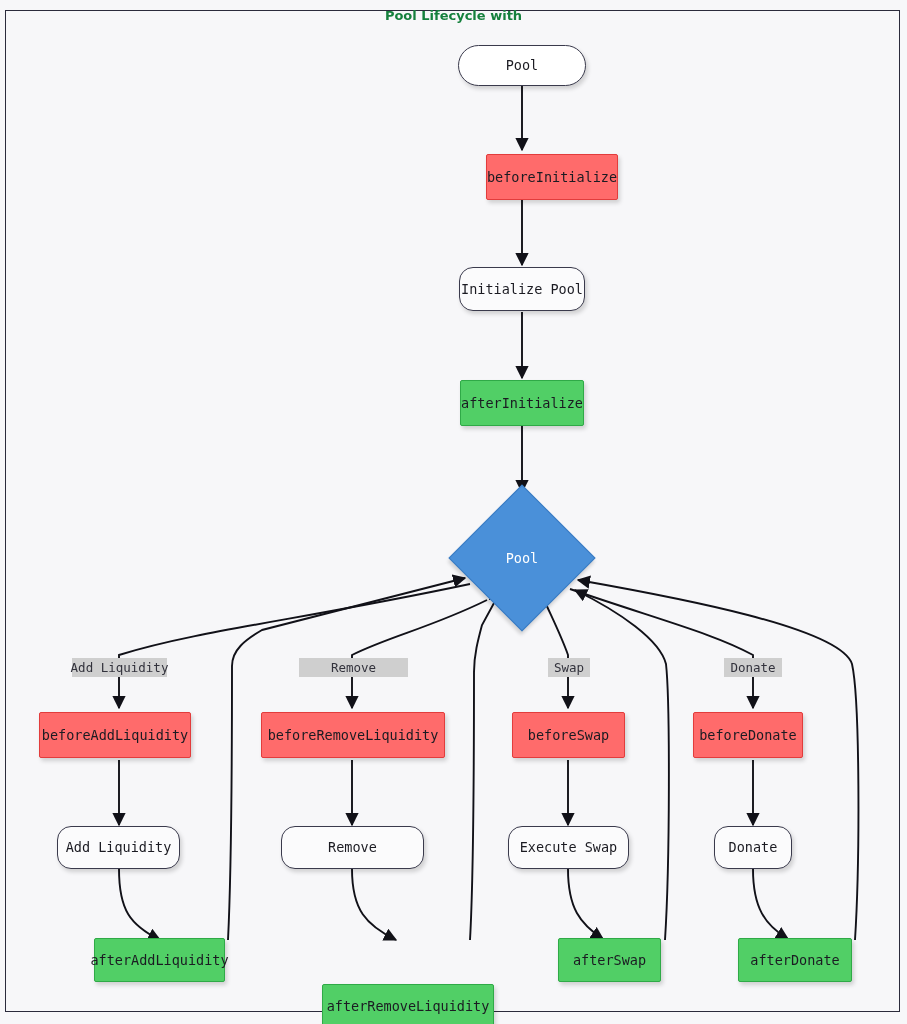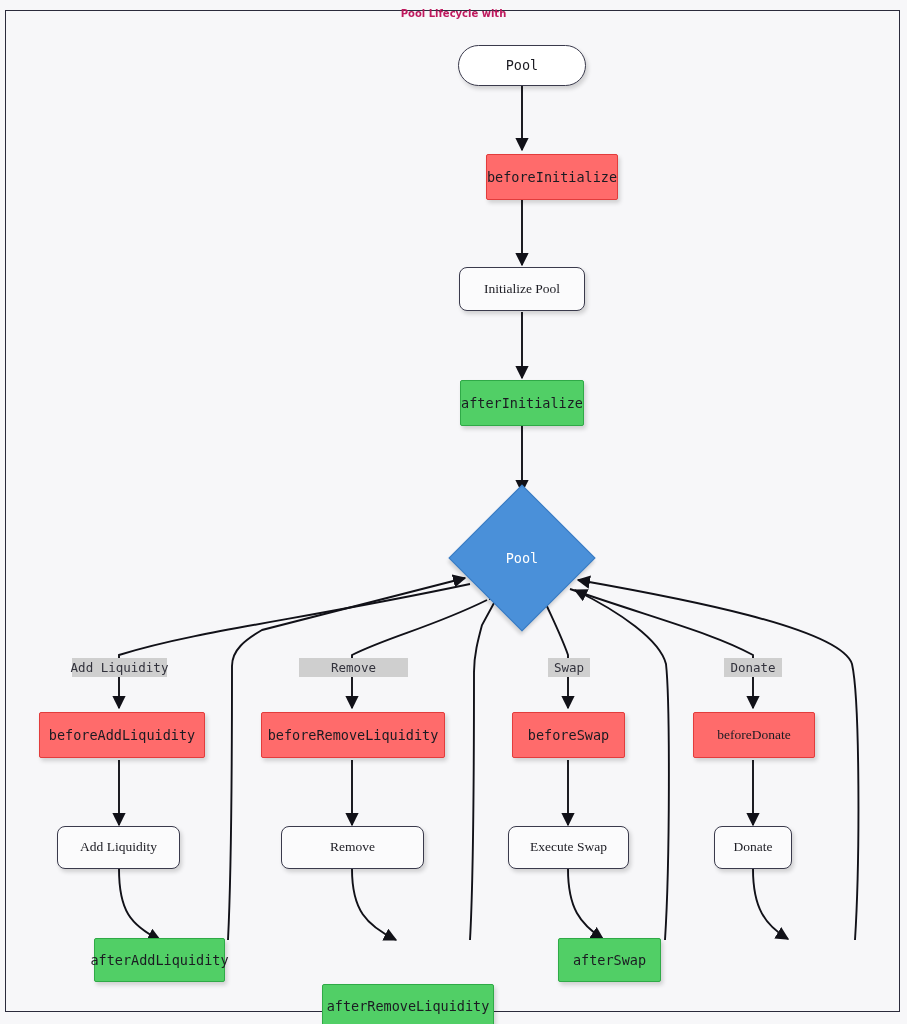--- a/index.html
+++ b/index.html
@@ -25,23 +25,23 @@
     background: #f7f7f9;
     box-sizing: border-box;
   }
   #title {
     position: absolute;
     left: 0;
     top: 8px;
     width: 907px;
     text-align: center;
     font-family: "DejaVu Sans", "Liberation Sans", sans-serif;
-    font-size: 10px;
+    font-size: 13px;
     font-weight: bold;
-    color: #be185d;
+    color: #15803d;
     letter-spacing: 0px;
     z-index: 40;
   }
   svg#edges {
     position: absolute;
     left: 0;
     top: 0;
     width: 907px;
     height: 1024px;
     z-index: 5;
@@ -62,23 +62,22 @@
   }
   .n-start {
     background: #ffffff;
     border: 1.6px solid #3a3a4c;
     border-radius: 999px;
     color: #1b1b22;
   }
   .n-process {
     background: #fbfbfc;
     border: 1.6px solid #3a3a4c;
-    border-radius: 8px;
-    color: #1b1b22;
-    font-family: Liberation Serif, serif;
+    border-radius: 14px;
+    color: #1b1b22;
   }
   .n-hook-before {
     background: #ff6b6b;
     border: 1.6px solid #e23c3c;
     border-radius: 2px;
     color: #1b1b22;
   }
   .n-hook-after {
     background: #51cf66;
     border: 1.6px solid #2faa47;
@@ -195,21 +194,21 @@
   <div class="edge-label" style="left:299px; top:658px; width:109px; height:19px;">
     <span>Remove</span>
   </div>
   <div class="edge-label" style="left:548px; top:658px; width:42px; height:19px;align-items:center;">
     <span>Swap</span>
   </div>
   <div class="edge-label" style="left:724px; top:658px; width:58px; height:19px;">
     <span>Donate</span>
   </div>
 
-  <div class="node n-hook-before" style="left:39px; top:712px; width:166px; height:46px;">
+  <div class="node n-hook-before" style="left:39px; top:712px; width:152px; height:46px;">
     <span>beforeAddLiquidity</span>
   </div>
   <div class="node n-process" style="left:57px; top:826px; width:123px; height:43px;">
     <span>Add Liquidity</span>
   </div>
   <div class="node n-hook-after" style="left:94px; top:938px; width:131px; height:44px;">
     <span>afterAddLiquidity</span>
   </div>
 
   <div class="node n-hook-before" style="left:261px; top:712px; width:184px; height:46px;">
@@ -225,20 +224,23 @@
   <div class="node n-process" style="left:508px; top:826px; width:121px; height:43px;">
     <span>Execute Swap</span>
   </div>
   <div class="node n-hook-before" style="left:512px; top:712px; width:113px; height:46px;">
     <span>beforeSwap</span>
   </div>
   <div class="node n-hook-after" style="left:558px; top:938px; width:103px; height:44px;">
     <span>afterSwap</span>
   </div>
 
-  <div class="node n-hook-before" style="left:693px; top:712px; width:122px; height:46px;font-family:Liberation Serif, serif;">
+  <div class="node n-hook-before" style="left:693px; top:712px; width:110px; height:46px;">
     <span>beforeDonate</span>
   </div>
   <div class="node n-process" style="left:714px; top:826px; width:78px; height:43px;">
     <span>Donate</span>
   </div>
+  <div class="node n-hook-after" style="left:738px; top:938px; width:114px; height:44px;">
+    <span>afterDonate</span>
+  </div>
 
 </div>
 
 </body></html>

